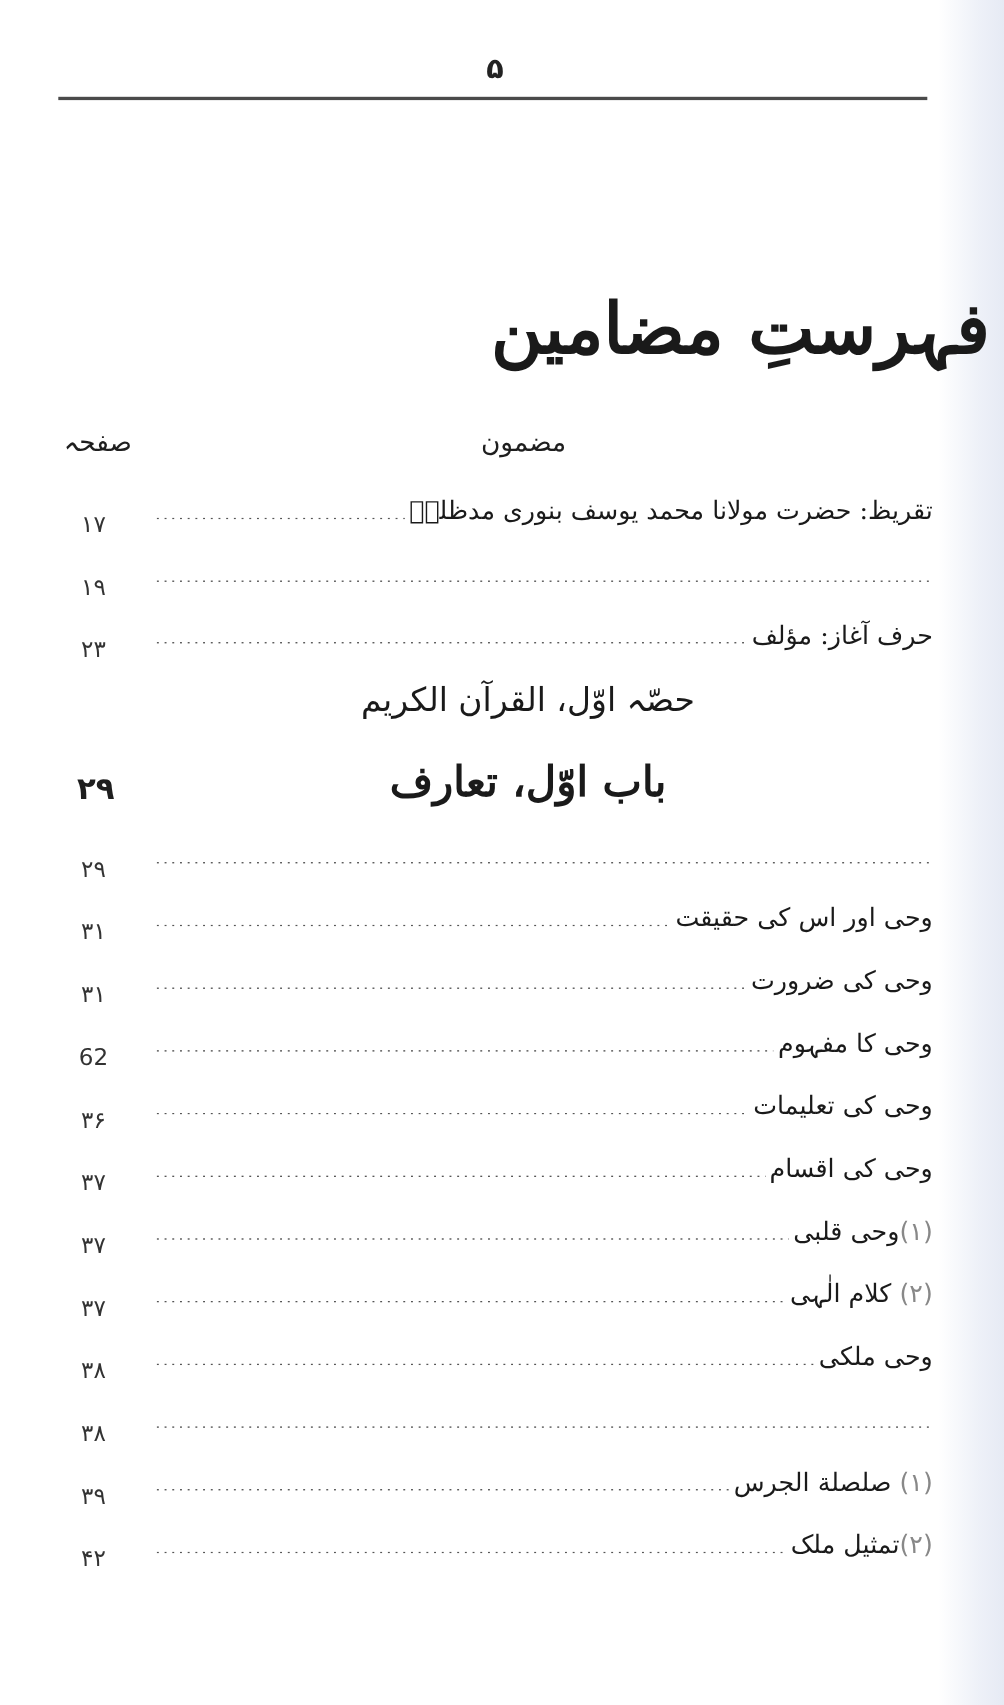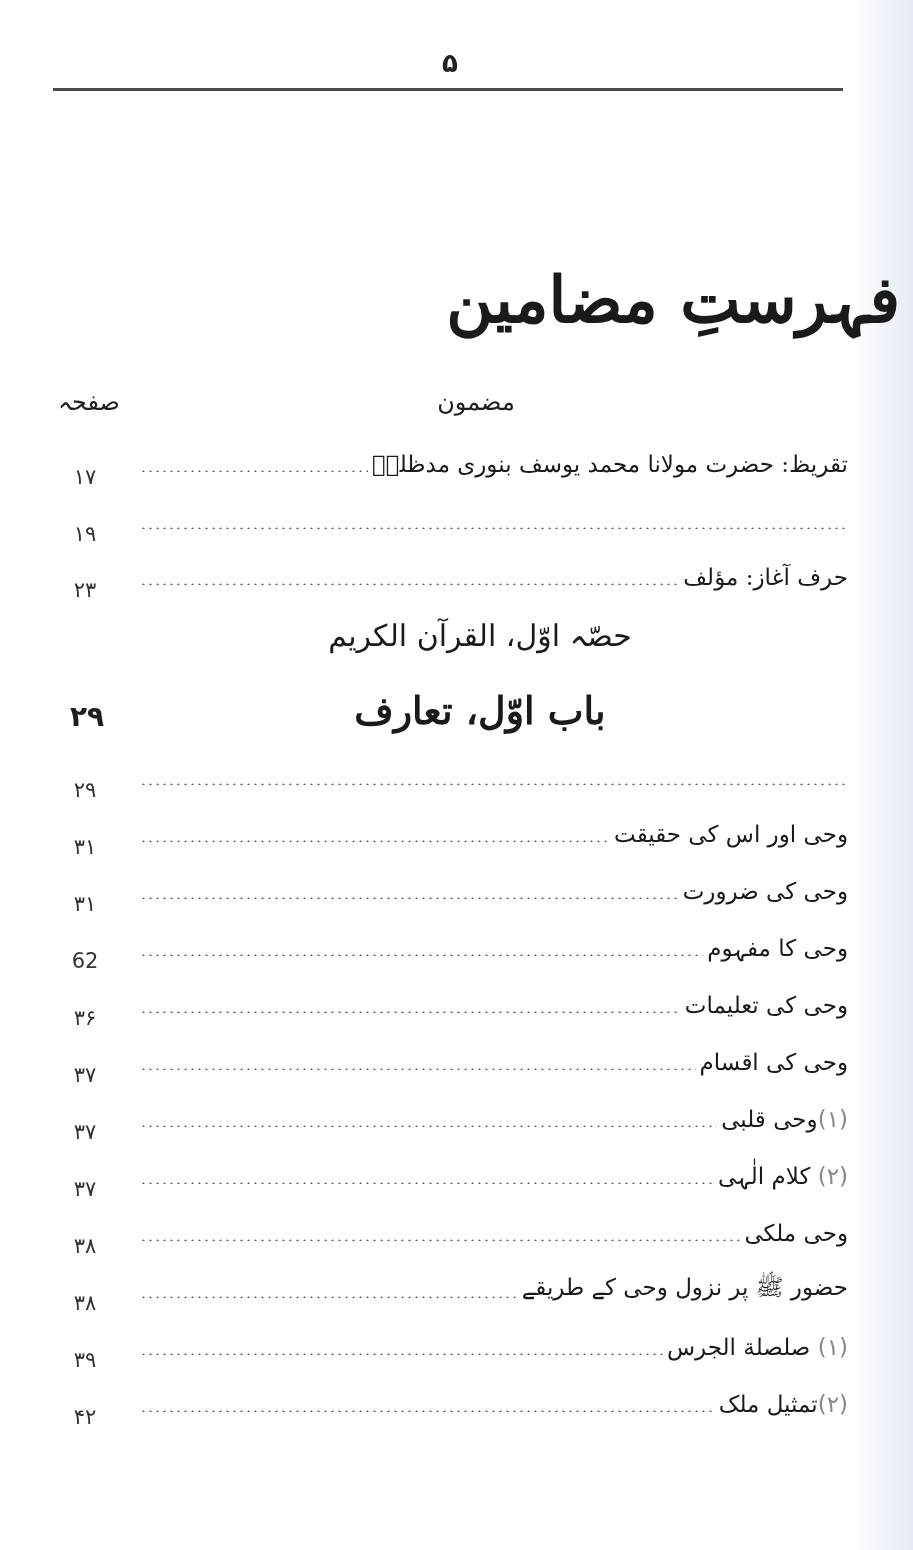--- a/index.html
+++ b/index.html
@@ -139,21 +139,20 @@
   <span class="toc-title"><span class="num">(۲)</span><span> کلام الٰہی</span></span>
   <span class="toc-dots"></span>
   <span class="toc-page">۳۷</span>
 </div>
 <div class="toc-row" style="top:1213px">
   <span class="toc-title">وحی ملکی</span>
   <span class="toc-dots"></span>
   <span class="toc-page">۳۸</span>
 </div>
 <div class="toc-row" style="top:1270px">
-  <span class="toc-title">حضور ﷺ پر نزول وحی کے طریقے</span>
   <span class="toc-dots"></span>
   <span class="toc-page">۳۸</span>
 </div>
 <div class="toc-row" style="top:1327px">
   <span class="toc-title"><span class="num">(۱)</span><span> صلصلة الجرس</span></span>
   <span class="toc-dots"></span>
   <span class="toc-page">۳۹</span>
 </div>
 <div class="toc-row" style="top:1384px">
   <span class="toc-title"><span class="num">(۲)</span><span>تمثیل ملک</span></span>

